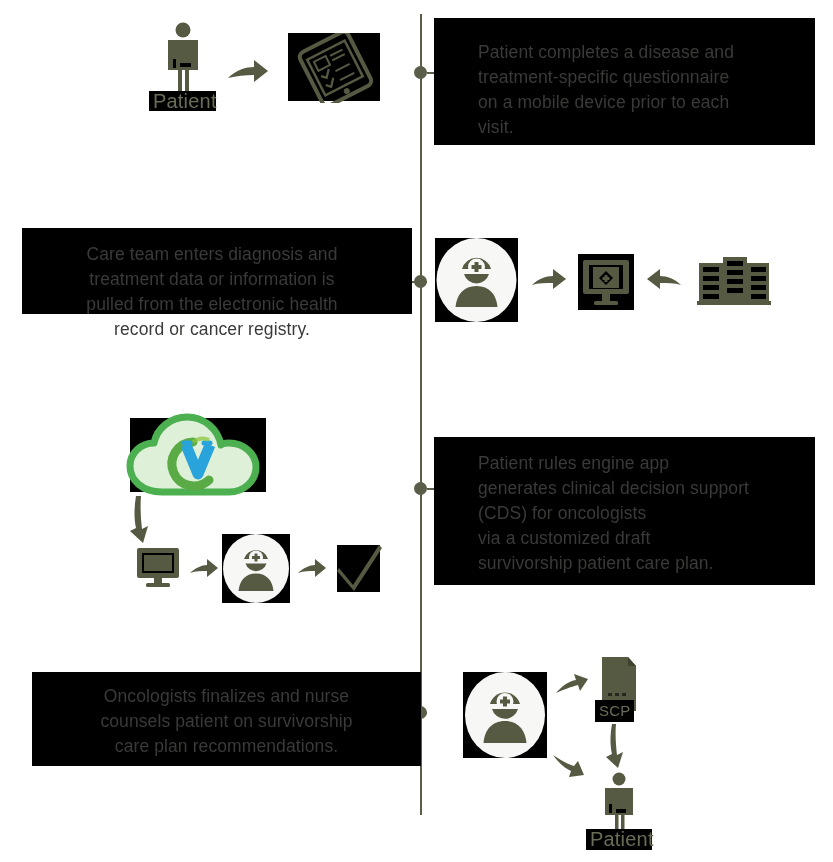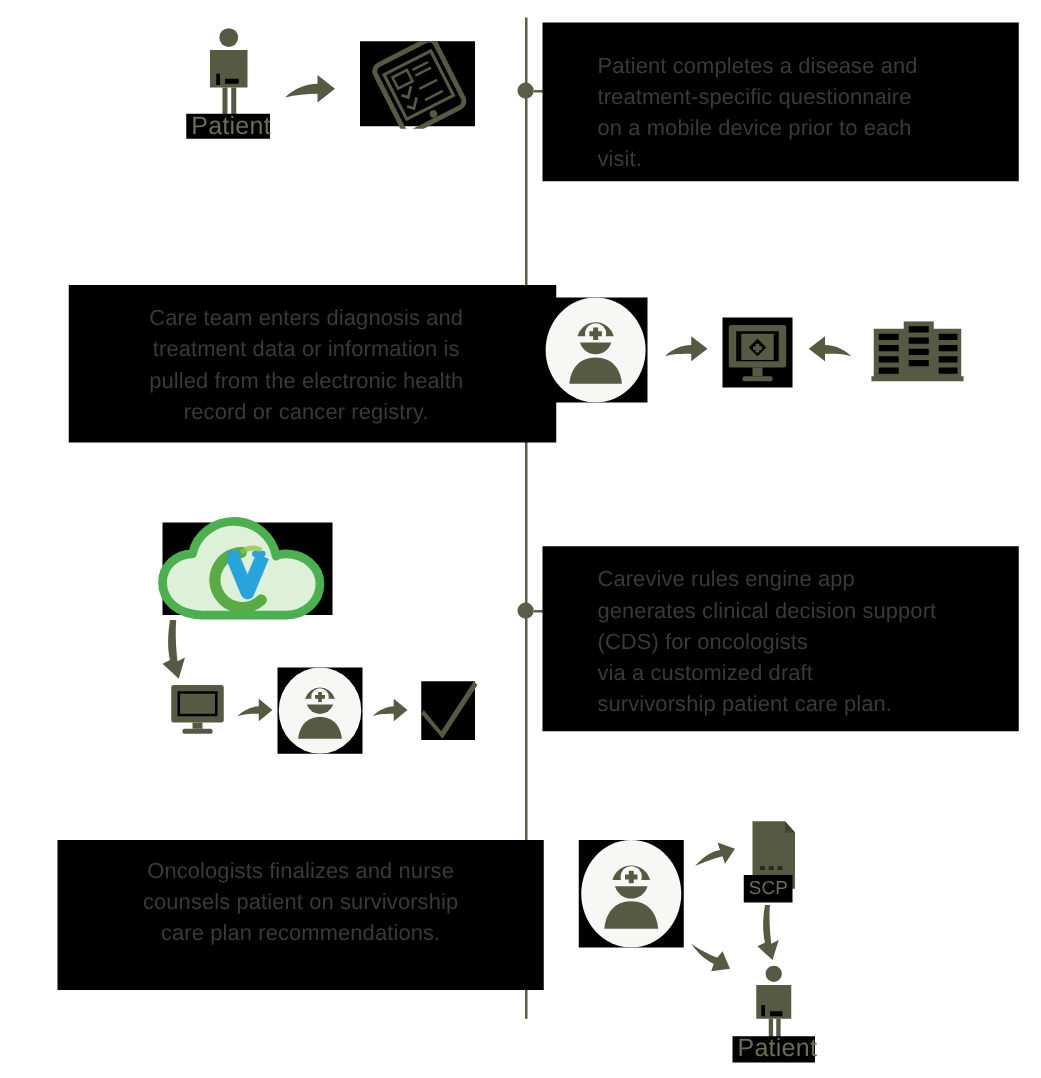--- a/index.html
+++ b/index.html
@@ -58,30 +58,29 @@
     white-space: pre-line;
   }
   .panel-right { text-align: left; }
   .panel-center { text-align: center; }
 
   #panel-1 {
     left: 434px; top: 18px; width: 381px; height: 127px;
     padding: 22px 20px 0 44px;
   }
   #panel-2 {
-    left: 22px; top: 228px; width: 390px; height: 126px;
+    left: 22px; top: 228px; width: 390px; height: 86px;
     padding: 14px 26px 0 16px;
-    margin-left: 33px;
   }
   #panel-3 {
     left: 434px; top: 437px; width: 381px; height: 148px;
     padding: 14px 16px 0 44px;
   }
   #panel-4 {
-    left: 46px; top: 672px; width: 389px; height: 120px;
+    left: 32px; top: 672px; width: 389px; height: 94px;
     padding: 12px 30px 0 30px;
   }
 
   .icon-svg { display: block; }
 
   
   .blackbox {
     position: absolute;
     background: #000000;
   }
@@ -126,21 +125,21 @@
   </div>
 
   <div class="panel panel-center" id="panel-2">
     <p>Care team enters diagnosis and
 treatment data or information is
 pulled from the electronic health
 record or cancer registry.</p>
   </div>
 
   <div class="panel panel-right" id="panel-3">
-    <p>Carevive rules engine app
+    <p>Patient rules engine app
 generates clinical decision support
 (CDS) for oncologists
 via a customized draft
 survivorship patient care plan.</p>
   </div>
 
   <div class="panel panel-center" id="panel-4">
     <p>Oncologists finalizes and nurse
 counsels patient on survivorship
 care plan recommendations.</p>

